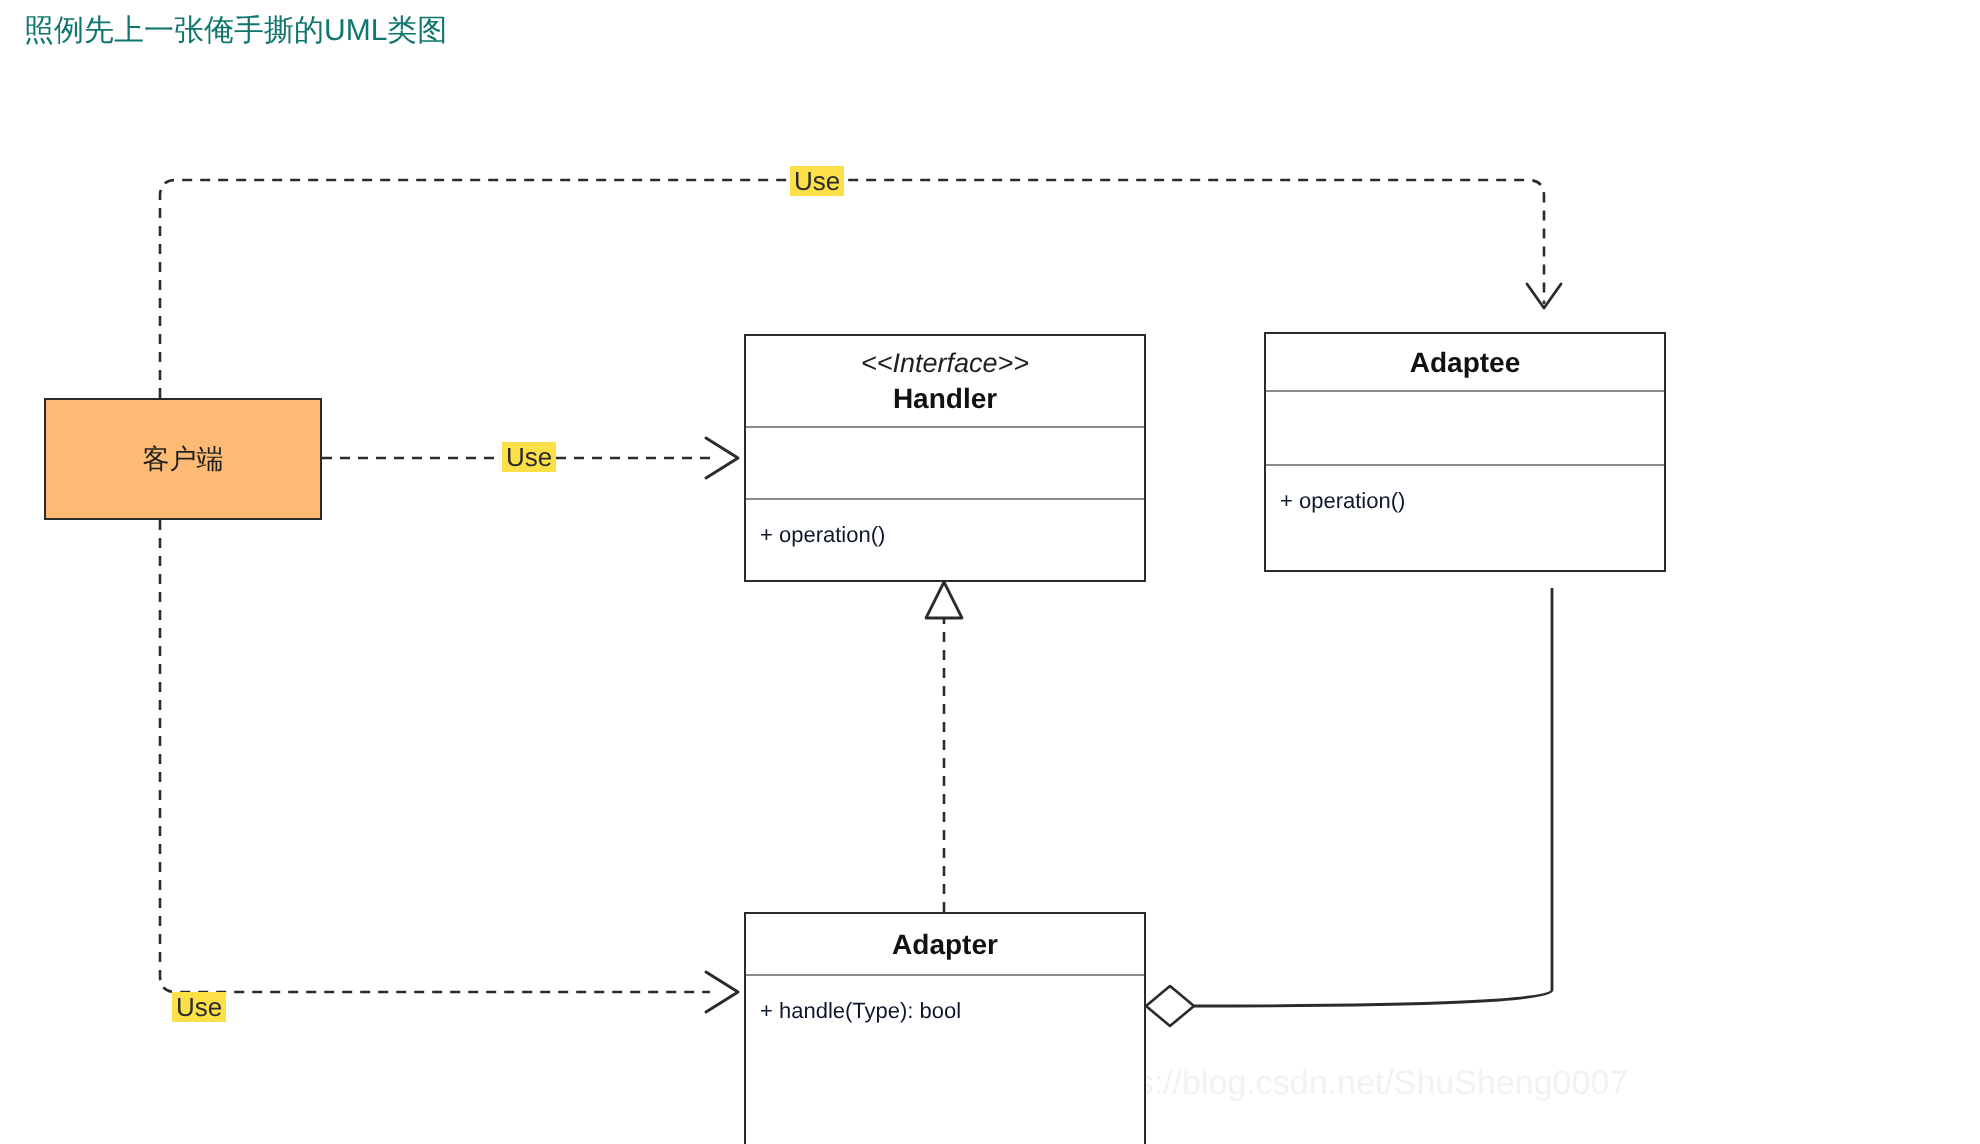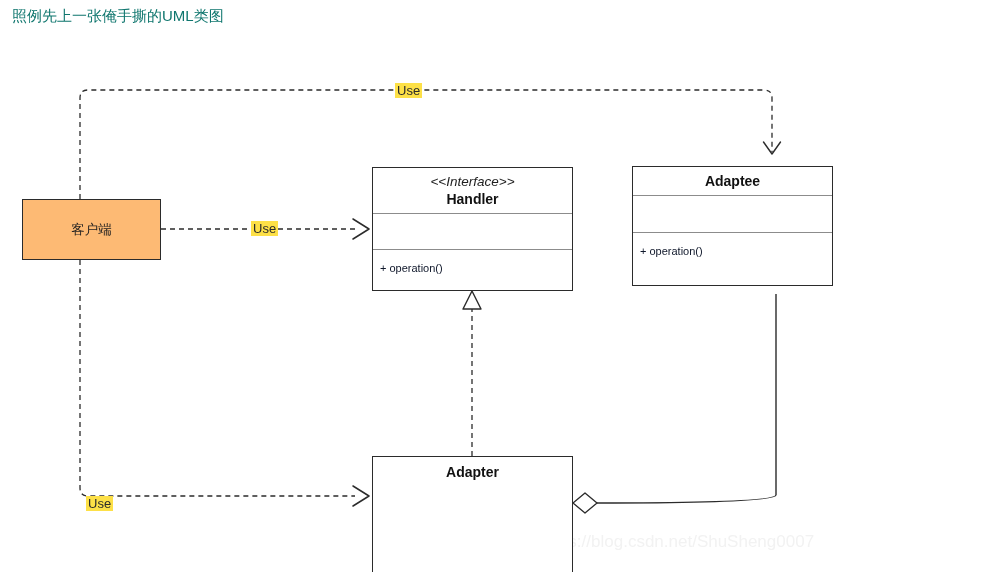--- a/index.html
+++ b/index.html
@@ -181,20 +181,23 @@
     <div class="uml-compartment divided" style="height:37px;"></div>
     <div class="uml-compartment divided" style="height:60px;">
       <div class="uml-member">+ operation()</div>
     </div>
   </div>
 
   <div class="uml-box" style="left:372px; top:456px; width:201px; height:148px;">
     <div class="uml-compartment uml-title" style="height:30px;">
       <div class="uml-name">Adapter</div>
     </div>
+    <div class="uml-compartment divided" style="height:46px;">
+      <div class="uml-member">+ handle(Type): bool</div>
+    </div>
   </div>
 
   <div class="edge-label" style="left:395px; top:83px;">Use</div>
 
   <div class="edge-label" style="left:251px; top:221px;">Use</div>
 
   <div class="edge-label" style="left:86px; top:496px;">Use</div>
 
   <div id="watermark">https://blog.csdn.net/ShuSheng0007</div>
 

